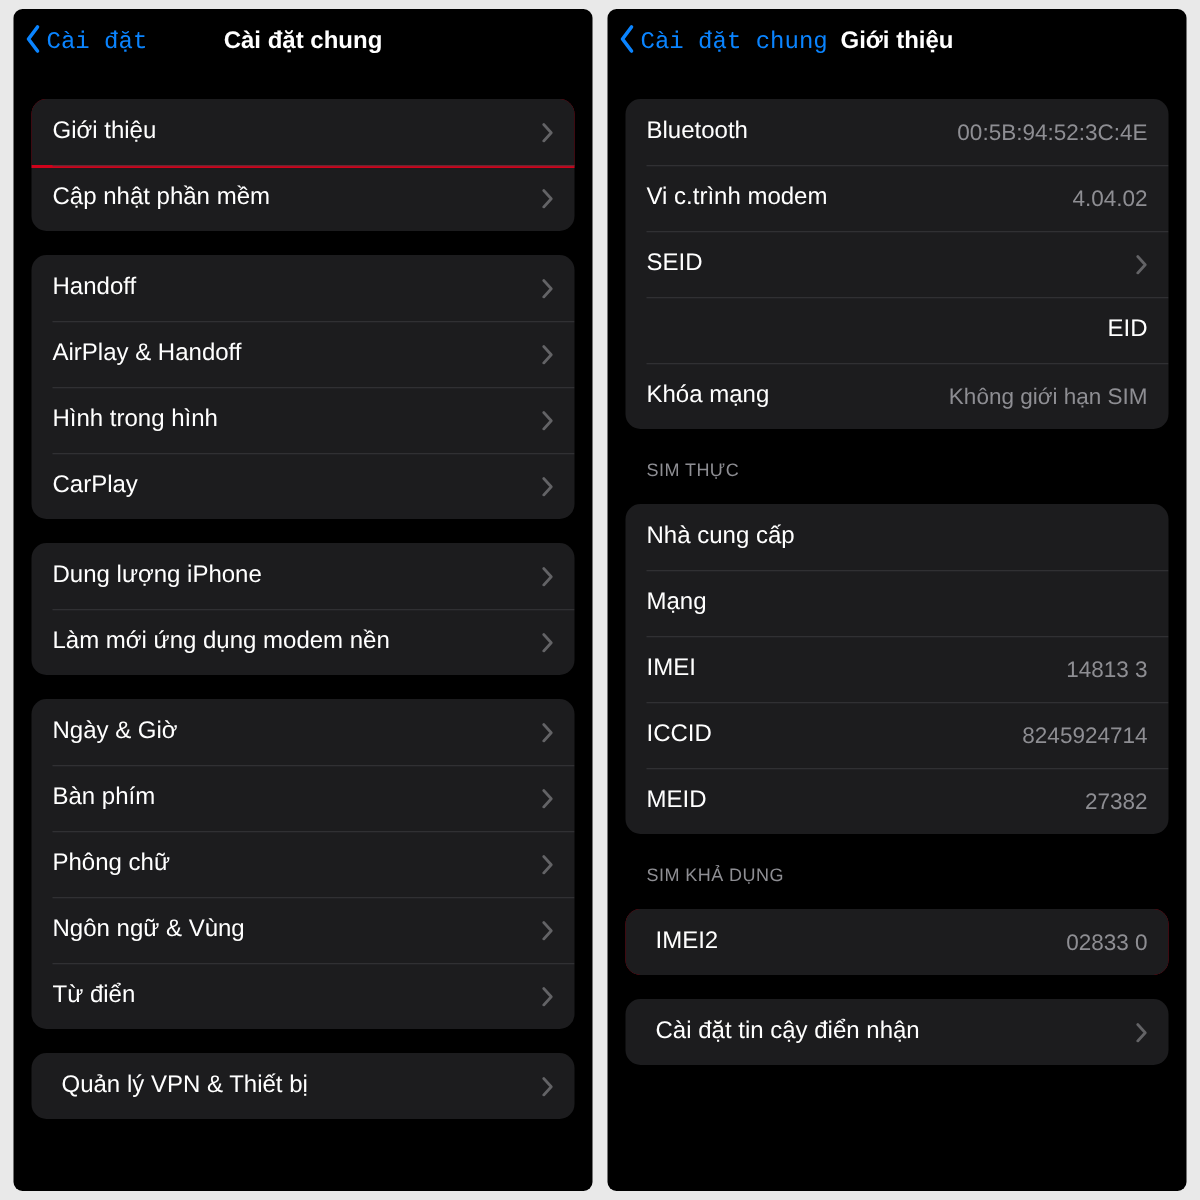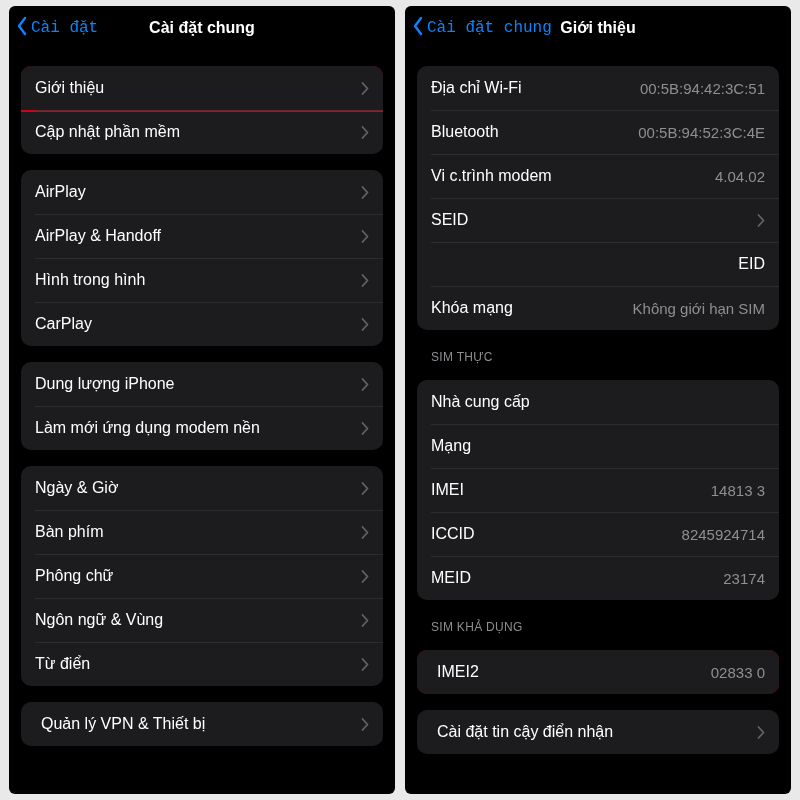--- a/index.html
+++ b/index.html
@@ -95,21 +95,21 @@
               <span class="chevron">
                 <svg viewBox="0 0 8 13">
                   <path d="M1.5 1 L6.5 6.5 L1.5 12" stroke="#636366" stroke-width="1.8" fill="none" stroke-linecap="round" stroke-linejoin="round"></path>
                 </svg>
               </span>
             </span>
           </div>
         </div>
         <div class="group">
           <div class="row">
-            <span class="label">AirPlay</span>
+            <span class="label">Handoff</span>
             <span class="right">
               <span class="chevron">
                 <svg viewBox="0 0 8 13">
                   <path d="M1.5 1 L6.5 6.5 L1.5 12" stroke="#636366" stroke-width="1.8" fill="none" stroke-linecap="round" stroke-linejoin="round"></path>
                 </svg>
               </span>
             </span>
           </div>
           <div class="row">
             <span class="label">AirPlay &amp; Handoff</span>
@@ -239,26 +239,20 @@
               <path d="M9 2 L3 10 L9 18" stroke="#0a84ff" stroke-width="2.4" fill="none" stroke-linecap="round" stroke-linejoin="round"></path>
             </svg>
         </span>
         <span>Cài đặt chung</span>
       </div>
       <div class="title">Giới thiệu</div>
     </div>
     <div class="content" id="right-content">
         <div class="group first">
           <div class="row">
-            <span class="label">Địa chỉ Wi-Fi</span>
-            <span class="right">
-              <span class="value">00:5B:94:42:3C:51</span>
-            </span>
-          </div>
-          <div class="row">
             <span class="label">Bluetooth</span>
             <span class="right">
               <span class="value">00:5B:94:52:3C:4E</span>
             </span>
           </div>
           <div class="row">
             <span class="label">Vi c.trình modem</span>
             <span class="right">
               <span class="value">4.04.02</span>
             </span>
@@ -307,21 +301,21 @@
           </div>
           <div class="row">
             <span class="label">ICCID</span>
             <span class="right">
               <span class="value">8245924714</span>
             </span>
           </div>
           <div class="row">
             <span class="label">MEID</span>
             <span class="right">
-              <span class="value">23174</span>
+              <span class="value">27382</span>
             </span>
           </div>
         </div>
         <div class="header">SIM KHẢ DỤNG</div>
         <div class="group single">
           <div class="row highlight">
             <span class="label">IMEI2</span>
             <span class="right">
               <span class="value">02833 0</span>
             </span>

